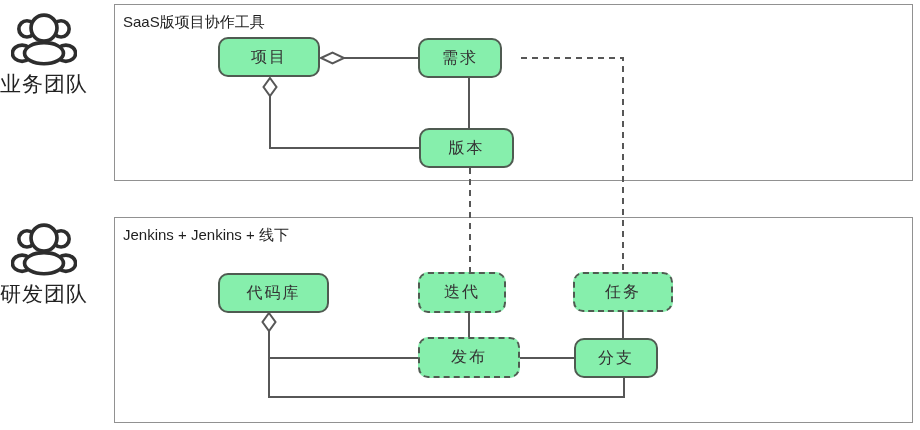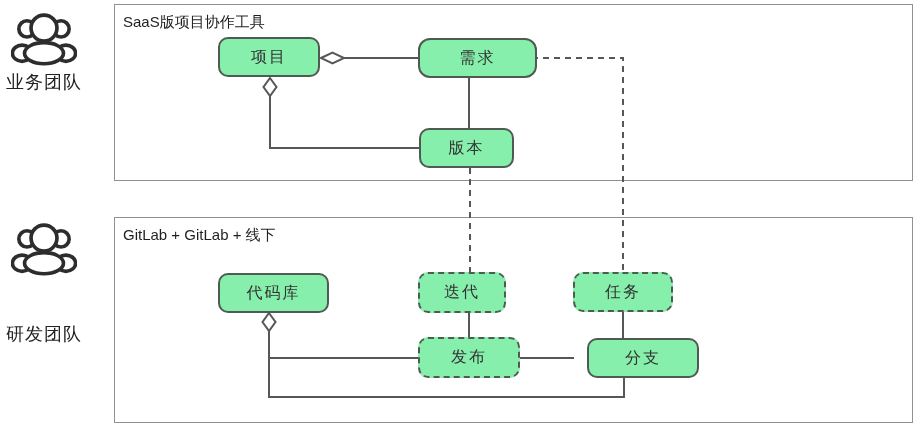--- a/index.html
+++ b/index.html
@@ -2,21 +2,21 @@
 <html><head>
 <meta charset="utf-8">
 <style>
   html,body{margin:0;padding:0;background:#ffffff;}
   body{font-family:"Liberation Sans","DejaVu Sans",sans-serif;}
   .stage{position:relative;width:920px;height:430px;background:#ffffff;overflow:hidden;}
 
   
   .team{position:absolute;left:0;width:88px;display:flex;flex-direction:column;align-items:center;}
   .team-icon{width:66px;height:60px;display:block;}
-  .team-label{margin-top:3px;font-size:18px;color:#222222;letter-spacing:1px;white-space:nowrap;}
+  .team-label{margin-top:3px;font-size:21px;color:#222222;letter-spacing:1px;white-space:nowrap;}
 
   
   .container-box{position:absolute;border:1.5px solid #919191;background:#ffffff;box-sizing:border-box;}
   .container-title{position:absolute;left:8px;top:8px;font-size:15px;color:#1f1f1f;white-space:nowrap;}
 
   
   .edge-layer{position:absolute;left:0;top:0;width:920px;height:430px;pointer-events:none;}
 
   
   .node{position:absolute;box-sizing:border-box;background:#86efac;border:2px solid #4f5b51;
@@ -36,40 +36,40 @@
         <circle cx="19" cy="27" r="10"></circle>
         <ellipse cx="67" cy="57" rx="12" ry="10"></ellipse>
         <circle cx="61" cy="27" r="10"></circle>
         <ellipse cx="40" cy="57" rx="24" ry="13"></ellipse>
         <circle cx="40" cy="26" r="16"></circle>
       </g>
     </svg>
     <div class="team-label">业务团队</div>
   </div>
 
-  <div class="team" style="top:217px;gap:42px;">
+  <div class="team" style="top:217px;">
     <svg class="team-icon" viewBox="0 0 80 74">
       <g stroke="#2d2d2d" stroke-width="4.5" fill="#ffffff">
         <ellipse cx="13" cy="57" rx="12" ry="10"></ellipse>
         <circle cx="19" cy="27" r="10"></circle>
         <ellipse cx="67" cy="57" rx="12" ry="10"></ellipse>
         <circle cx="61" cy="27" r="10"></circle>
         <ellipse cx="40" cy="57" rx="24" ry="13"></ellipse>
         <circle cx="40" cy="26" r="16"></circle>
       </g>
     </svg>
     <div class="team-label">研发团队</div>
   </div>
 
   <div class="container-box" style="left:114px;top:4px;width:799px;height:177px;padding-left:15px;">
     <div class="container-title">SaaS版项目协作工具</div>
   </div>
 
   <div class="container-box" style="left:114px;top:217px;width:799px;height:206px;">
-    <div class="container-title">GitLab + GitLab + 线下</div>
+    <div class="container-title">Jenkins + Jenkins + 线下</div>
   </div>
 
   <svg class="edge-layer" viewBox="0 0 920 430">
     <g stroke="#575757" stroke-width="2" fill="none">
       <line x1="344" y1="58" x2="418" y2="58"></line>
       <polyline points="270,96 270,148 419,148"></polyline>
       <line x1="469" y1="78" x2="469" y2="128"></line>
       <polyline points="521,58 623,58 623,272" stroke-dasharray="6 5"></polyline>
       <line x1="470" y1="168" x2="470" y2="272" stroke-dasharray="6 5"></line>
       <polyline points="269,331 269,358 418,358"></polyline>
@@ -79,21 +79,21 @@
       <line x1="623" y1="312" x2="623" y2="338"></line>
     </g>
     <g stroke="#575757" stroke-width="2" fill="#ffffff">
       <polygon points="321,58 332.5,52.5 344,58 332.5,63.5"></polygon>
       <polygon points="270,78 276.5,87 270,96 263.5,87"></polygon>
       <polygon points="269,313 275.5,322 269,331 262.5,322"></polygon>
     </g>
   </svg>
 
   <div class="node solid" style="left:218px;top:37px;width:102px;height:40px;">项目</div>
-  <div class="node solid" style="left:418px;top:38px;width:119px;height:40px;border-radius:12px;">需求</div>
+  <div class="node solid" style="left:418px;top:38px;width:84px;height:40px;">需求</div>
   <div class="node solid" style="left:419px;top:128px;width:95px;height:40px;">版本</div>
   <div class="node solid" style="left:218px;top:273px;width:111px;height:40px;">代码库</div>
   <div class="node dashed" style="left:418px;top:272px;width:88px;height:41px;">迭代</div>
   <div class="node dashed" style="left:418px;top:337px;width:102px;height:41px;">发布</div>
   <div class="node dashed" style="left:573px;top:272px;width:100px;height:40px;">任务</div>
-  <div class="node solid" style="left:574px;top:338px;width:112px;height:40px;margin-left:13px;">分支</div>
+  <div class="node solid" style="left:574px;top:338px;width:84px;height:40px;">分支</div>
 
 </div>
 
 </body></html>

